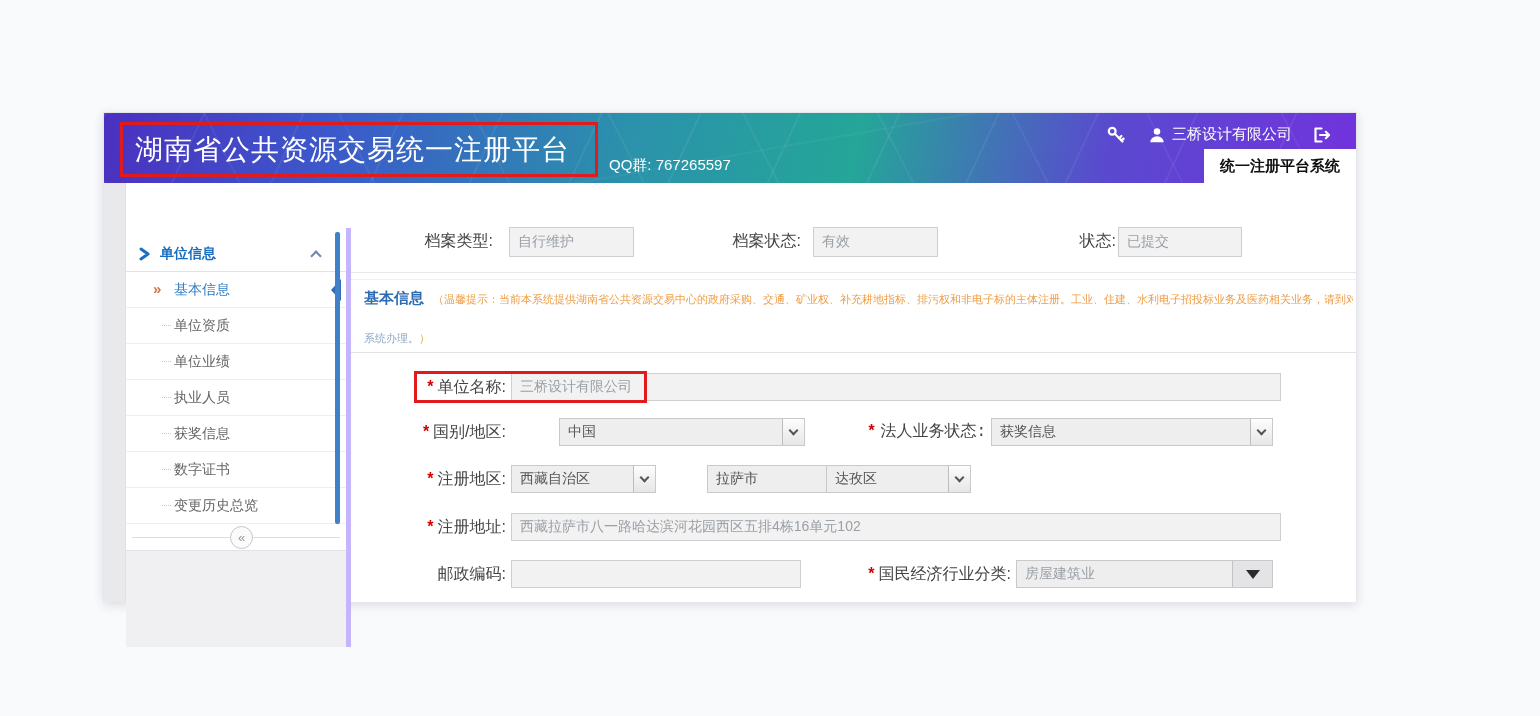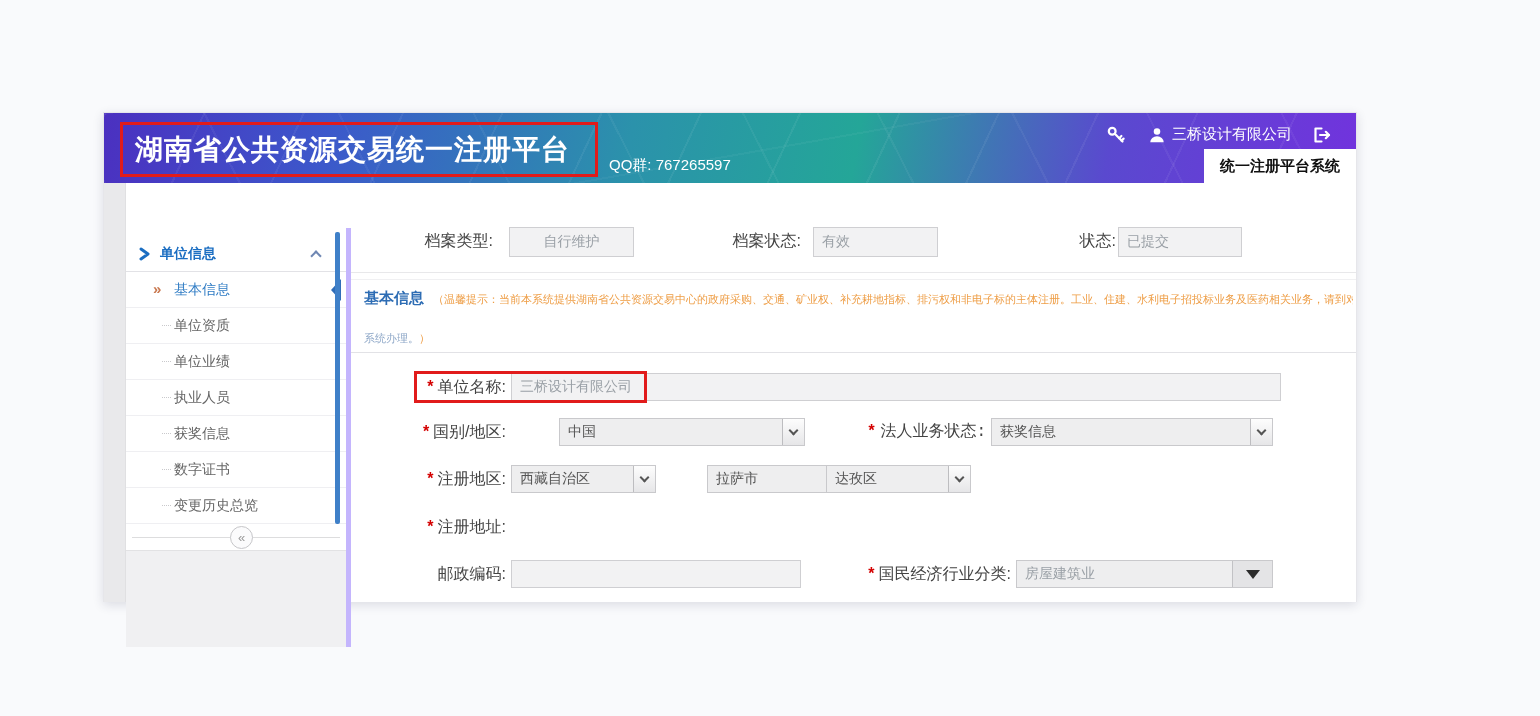--- a/index.html
+++ b/index.html
@@ -25,21 +25,21 @@
     position:absolute; inset:0;
     background:
       repeating-linear-gradient(115deg, rgba(255,255,255,.06) 0 2px, transparent 2px 90px),
       repeating-linear-gradient(63deg, rgba(255,255,255,.05) 0 2px, transparent 2px 120px),
       repeating-linear-gradient(170deg, rgba(255,255,255,.04) 0 2px, transparent 2px 150px);
   }
   .title-box {
     position:absolute; left:16px; top:9px; width:478px; height:55px;
     border:3px solid #e11b1b; display:flex; align-items:center; padding-left:12px;
   }
-  .app-title { color:#fff; font-size:28px; font-weight:bold; letter-spacing:1px; white-space:nowrap; }
+  .app-title { color:#fff; font-size:28px; font-weight:normal; letter-spacing:1px; white-space:nowrap; }
   .qq-text { position:absolute; left:505px; top:43px; color:#fff; font-size:15px; white-space:nowrap; }
   .hdr-ico { position:absolute; top:12px; width:20px; height:20px; cursor:pointer; }
   .key-pos { left:1002px; }
   .userwrap { position:absolute; left:1044px; top:12px; display:flex; align-items:center; gap:6px; cursor:pointer; }
   .userwrap svg { width:18px; height:18px; }
   .company-name { color:#fff; font-size:15px; white-space:nowrap; }
   .logout-pos { left:1208px; }
   .sys-tab {
     position:absolute; right:0; top:36px; width:152px; height:34px; background:#fff;
     display:flex; align-items:center; justify-content:center;
@@ -199,21 +199,21 @@
       <div class="collapse-btn">«</div>
     </div>
 
     <div class="sidebar-bottom"></div>
   </div>
 
   <div class="content">
 
     <div class="status-row"></div>
     <span class="flabel" style="left:20px; top:44px; width:122px;">档案类型:</span>
-    <input class="tinput" style="left: 158px; top: 44px; width: 125px; text-align: center;" readonly="" value="自行维护">
+    <input class="tinput" style="left: 158px; top: 44px; width: 125px;" readonly="" value="自行维护">
     <span class="flabel" style="left:340px; top:44px; width:110px;">档案状态:</span>
     <input class="tinput" style="left: 462px; top: 44px; width: 125px;" readonly="" value="有效">
     <span class="flabel" style="left:680px; top:44px; width:85px;">状态:</span>
     <input class="tinput" style="left: 767px; top: 44px; width: 124px;" readonly="" value="已提交">
 
     <div class="section-band"></div>
     <span class="section-title">基本信息</span>
     <span class="hint1">（温馨提示：当前本系统提供湖南省公共资源交易中心的政府采购、交通、矿业权、补充耕地指标、排污权和非电子标的主体注册。工业、住建、水利电子招投标业务及医药相关业务，请到对应的交易</span>
     <span class="hint2"><span>系统办理。</span><span class="close-paren">）</span></span>
 
@@ -249,20 +249,21 @@
         </span>
     </div>
     <div class="sel" style="left:475px; top:282px; width:145px;">
       <span>达孜区</span>
       <span class="selbtn">
           <span class="chevdown"></span>
         </span>
     </div>
 
     <span class="flabel" style="left:35px; top:330px; width:120px;text-align:right;"><span class="req">*</span><span>注册地址:</span></span>
+    <input class="tinput h28" style="left: 160px; top: 330px; width: 770px;" readonly="" value="西藏拉萨市八一路哈达滨河花园西区五排4栋16单元102">
 
     <span class="flabel" style="left:35px; top:377px; width:120px;"><span>邮政编码:</span></span>
     <input class="tinput h28" style="left: 160px; top: 377px; width: 290px;" readonly="" value="">
     <span class="flabel" style="left:510px; top:377px; width:150px;"><span class="req">*</span><span>国民经济行业分类:</span></span>
     <div class="sel" style="left:665px; top:377px; width:257px; color:#9aa0a6;">
       <span>房屋建筑业</span>
       <span class="selbtn bigbtn">
           <span class="tri-down"></span>
         </span>
     </div>

